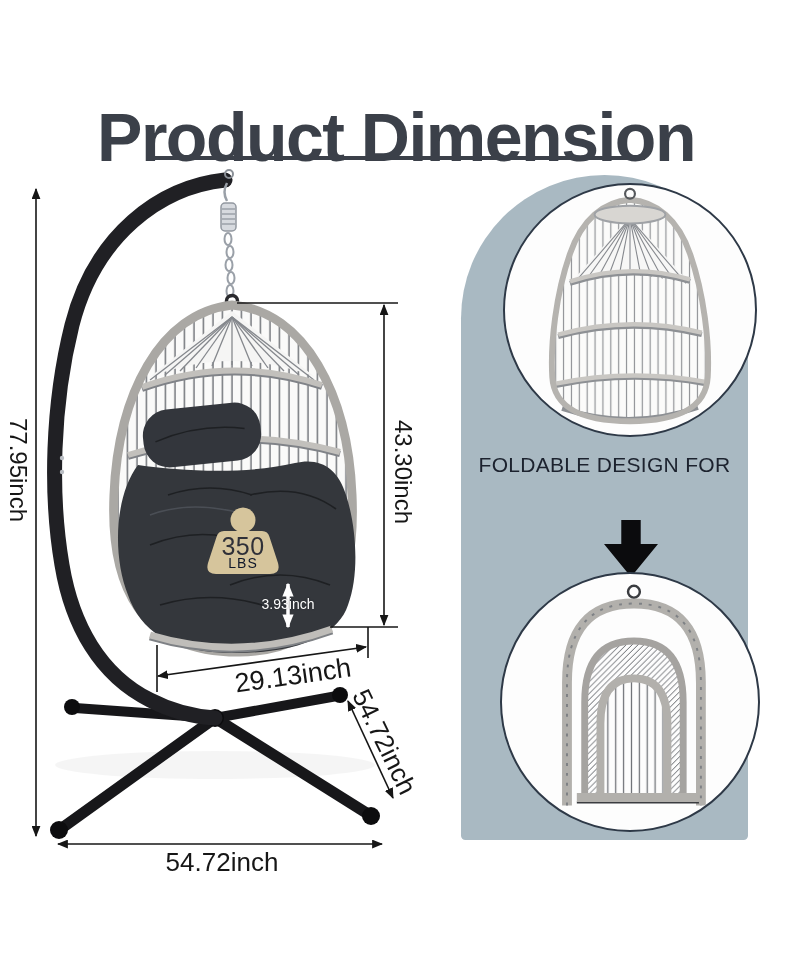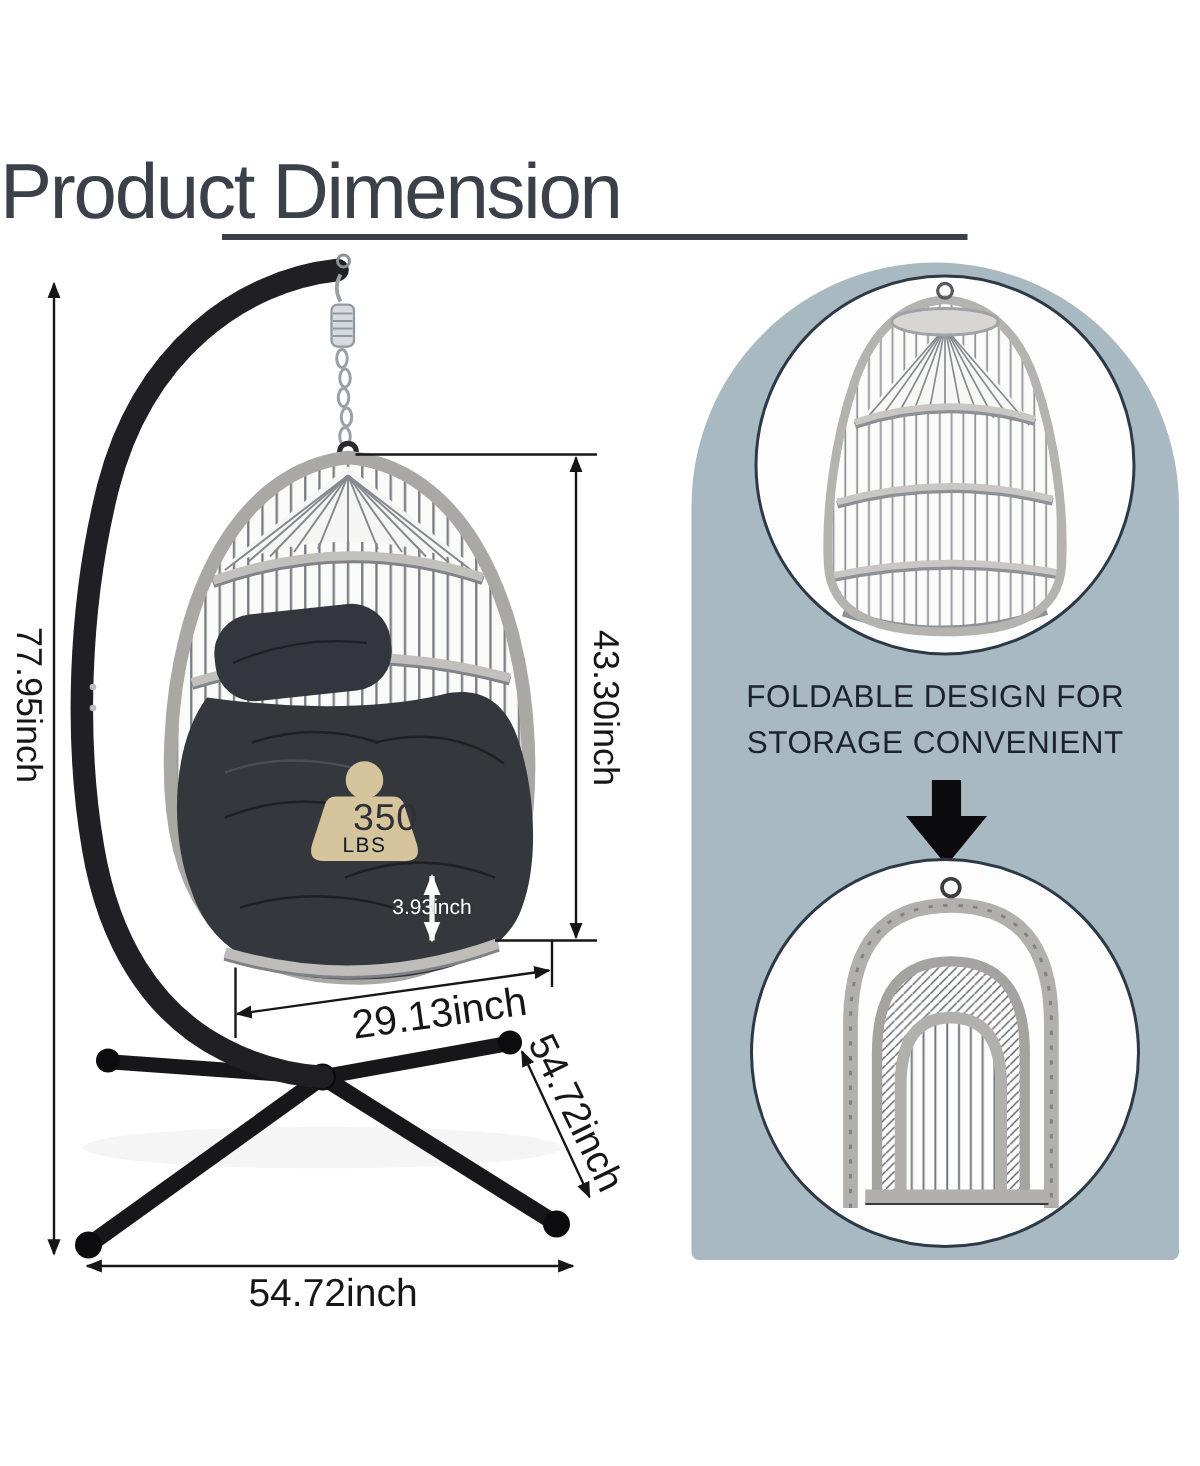--- a/index.html
+++ b/index.html
@@ -1,38 +1,38 @@
 <!DOCTYPE html>
 <html style="--title-text: #3b4049; --panel-background: #a9b9c2; --badge-fill: #d6c59c; --dimension-line: #161616; --cushion-fill: #34373c; --wicker-gray: #b5b3af; --frame-black: #1d1d21;"><head>
 <meta charset="utf-8">
 <style>
   html,body{margin:0;padding:0;background:#ffffff;}
   #stage{position:relative;width:800px;height:977px;background:#fff;overflow:hidden;
          font-family:"Liberation Sans",sans-serif;}
   
-  .title{position:absolute;left:0;top:98px;width:792px;
-         font-size:52px;font-weight:normal;letter-spacing:-1.5px;
+  .title{position:absolute;left:0;top:98px;width:792px;text-align:center;
+         font-size:68px;font-weight:bold;letter-spacing:-1.5px;
          color:var(--title-text,#3b4049);}
   .title-underline{position:absolute;left:148px;top:156px;width:497px;height:4px;
          background:var(--title-text,#3b4049);}
   
   #scene-svg{position:absolute;left:0;top:165px;}
   .dim-label{position:absolute;color:var(--dimension-line,#161616);white-space:nowrap;
          transform:translate(-50%,-50%);}
   .dim-7795 {left:18px; top:470px;font-size:24px;transform:translate(-50%,-50%) rotate(90deg);}
   .dim-4330 {left:403px;top:472px;font-size:24px;transform:translate(-50%,-50%) rotate(90deg);}
   .dim-393  {left:288px;top:604px;font-size:14px;font-weight:normal;color:#ffffff;
              text-shadow:0 0 2px rgba(0,0,0,.35);}
   .dim-2913 {left:293px;top:676px;font-size:27px;transform:translate(-50%,-50%) rotate(-8deg);}
   .dim-5472d{left:384px;top:742px;font-size:26px;transform:translate(-50%,-50%) rotate(64deg);}
   .dim-5472b{left:222px;top:862px;font-size:26px;}
-  .badge-350{left:257px;top:546px;font-size:25px;color:#2f3038;letter-spacing:.5px;text-align:center;}
+  .badge-350{left:243px;top:546px;font-size:25px;color:#2f3038;letter-spacing:.5px;text-align:center;}
   .badge-lbs{left:243px;top:563px;font-size:14px;color:#0f172a;letter-spacing:1px;}
   
-  .panel{position:absolute;left:461px;top:175px;width:325px;height:665px;
+  .panel{position:absolute;left:461px;top:175px;width:287px;height:665px;
          background:var(--panel-background,#a9b9c2);
          border-radius:163px 163px 5px 5px;}
   .photo-circle{position:absolute;border-radius:50%;background:#fdfdfd;
          border:2px solid #2e3947;overflow:hidden;box-sizing:border-box;}
   .circle-top{left:42px;top:8px;width:254px;height:254px;}
   .circle-bottom{left:39px;top:397px;width:260px;height:260px;}
   .panel-caption{position:absolute;left:0;top:274px;width:100%;text-align:center;
          font-size:21px;line-height:31px;color:#1c222e;letter-spacing:.3px;}
   .down-arrow{position:absolute;left:143px;top:345px;width:54px;height:57px;background:#0b0b0d;
          clip-path:polygon(32% 0,68% 0,68% 42%,100% 42%,50% 100%,0 42%,32% 42%);}
@@ -207,21 +207,20 @@
           <path d="M58,227 Q127,250 196,226" stroke="#8d9094" stroke-width="5"></path>
         </g>
         <path d="M127,15 C100,17 78,35 66,70 C52,110 46,160 48,195 C50,228 80,240 127,240 C174,240 204,228 206,195 C208,160 202,110 188,70 C176,35 154,17 127,15 Z" fill="none" stroke="#b5b3af" stroke-width="6"></path>
         <ellipse cx="127" cy="30" rx="36" ry="9" fill="#d8d6d2" stroke="#9fa2a6" stroke-width="2"></ellipse>
         <circle cx="127" cy="9" r="5" fill="none" stroke="#55585c" stroke-width="2.2"></circle>
       </svg>
     </div>
 
     <div class="panel-caption">
       <div>FOLDABLE DESIGN FOR</div>
-      <div>STORAGE CONVENIENT</div>
     </div>
 
     <div class="down-arrow"></div>
 
     <div class="photo-circle circle-bottom">
       <svg width="256" height="256" viewBox="0 0 260 260">
         <defs>
           <pattern id="mesh" width="6" height="6" patternUnits="userSpaceOnUse">
             <line x1="0" y1="6" x2="6" y2="0" stroke="#5f6267" stroke-width="1"></line>
           </pattern>

